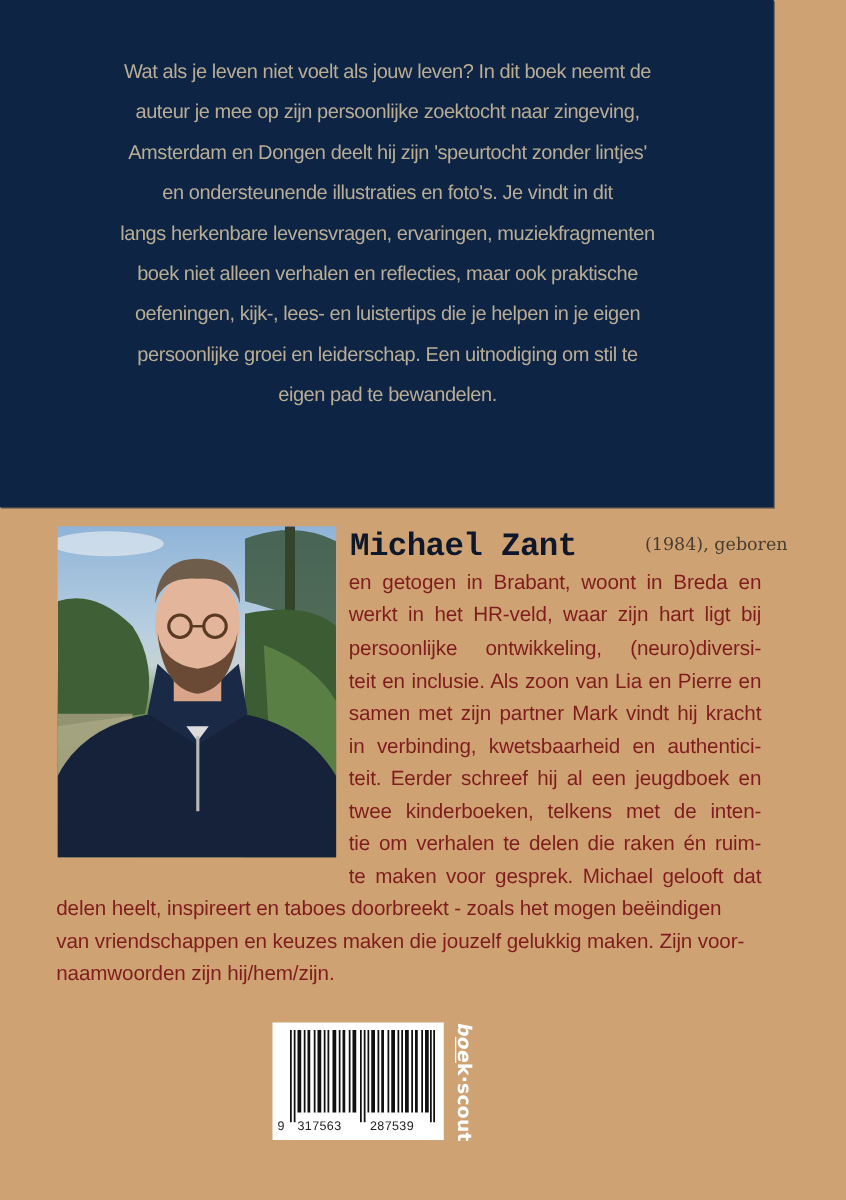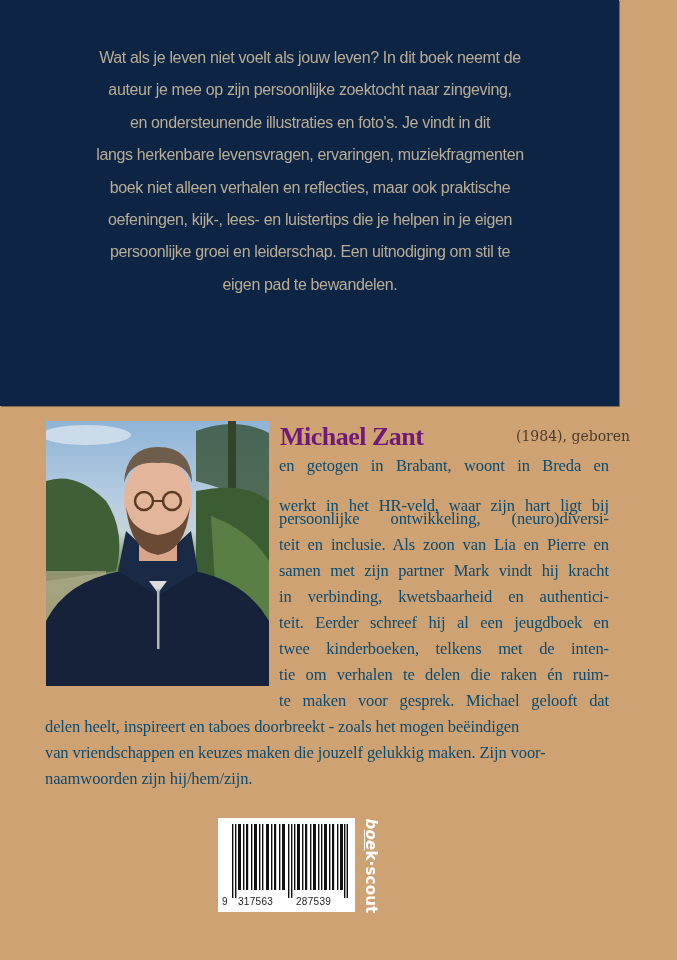--- a/index.html
+++ b/index.html
@@ -29,33 +29,33 @@
     .author-photo {
       position: absolute; left: 46px; top: 421px;
       width: 223px; height: 265px; overflow: hidden;
       background: linear-gradient(180deg, #8fb4d8 0%, #b6cde0 30%, #c6d3d6 42%, #6f8a5d 55%, #50693e 100%);
     }
     .author-photo svg { display: block; }
 
     .author-name {
       position: absolute; left: 280px; top: 420px;
       margin: 0; white-space: nowrap;
-      font-family: Liberation Serif, serif;
+      font-family: Liberation Mono, monospace;
       font-weight: bold; font-size: 26px; line-height: 34px;
-      color: #701a75; letter-spacing: -0.5px;
+      color: #0f172a; letter-spacing: -0.5px;
     }
     .author-years {
       position: absolute; left: 476px; top: 428px;
       font-family: "DejaVu Serif", serif; font-size: 14px; color: #4a3c2d; white-space: nowrap; margin-left: 40px;
     }
     .bio-line {
       position: absolute; white-space: nowrap;
-      font-family: Liberation Serif, serif;
+      font-family: Liberation Sans, sans-serif;
       font-size: 16.5px; line-height: 26px;
-      color: #0c4a6e;
+      color: #7f1d1d;
       letter-spacing: -0.1px;
     }
     .bio-right { left: 279px; width: 330px; text-align: justify; text-align-last: justify; }
     .bio-full  { left: 45px; }
 
     .barcode-box {
       position: absolute; left: 218px; top: 818px;
       width: 137px; height: 94px; background: #ffffff;
     }
     .barcode-bars {
@@ -80,20 +80,21 @@
     .publisher-logo .oe { text-decoration: underline; font-style: italic; }
     .publisher-logo .b { font-style: italic; }
   </style>
 </head>
 <body>
 
 <div class="blurb-panel">
   <p class="blurb-text">
     <span class="blurb-line">Wat als je leven niet voelt als jouw leven? In dit boek neemt de</span>
     <span class="blurb-line">auteur je mee op zijn persoonlijke zoektocht naar zingeving,</span>
+    <span class="blurb-line">Amsterdam en Dongen deelt hij zijn 'speurtocht zonder lintjes'</span>
     <span class="blurb-line">en ondersteunende illustraties en foto's. Je vindt in dit</span>
     <span class="blurb-line">langs herkenbare levensvragen, ervaringen, muziekfragmenten</span>
     <span class="blurb-line">boek niet alleen verhalen en reflecties, maar ook praktische</span>
     <span class="blurb-line">oefeningen, kijk-, lees- en luistertips die je helpen in je eigen</span>
     <span class="blurb-line">persoonlijke groei en leiderschap. Een uitnodiging om stil te</span>
     <span class="blurb-line">eigen pad te bewandelen.</span>
   </p>
 </div>
 
 <div class="author-photo">
@@ -128,21 +129,21 @@
     <circle cx="126" cy="80" r="9" fill="none" stroke="#5a3a22" stroke-width="2.5"></circle>
     <line x1="107" y1="80" x2="117" y2="80" stroke="#5a3a22" stroke-width="2"></line>
   </svg>
 </div>
 
 <h2 class="author-name">Michael Zant</h2>
 <span class="author-years">(1984), geboren</span>
 
 <div>
   <span class="bio-line bio-right" style="top:453px">en getogen in Brabant, woont in Breda en</span>
-  <span class="bio-line bio-right" style="top:493px">werkt in het HR-veld, waar zijn hart ligt bij</span>
+  <span class="bio-line bio-right" style="top:479px">werkt in het HR-veld, waar zijn hart ligt bij</span>
   <span class="bio-line bio-right" style="top:506px">persoonlijke ontwikkeling, (neuro)diversi-</span>
   <span class="bio-line bio-right" style="top:532px">teit en inclusie. Als zoon van Lia en Pierre en</span>
   <span class="bio-line bio-right" style="top:558px">samen met zijn partner Mark vindt hij kracht</span>
   <span class="bio-line bio-right" style="top:584px">in verbinding, kwetsbaarheid en authentici-</span>
   <span class="bio-line bio-right" style="top:610px">teit. Eerder schreef hij al een jeugdboek en</span>
   <span class="bio-line bio-right" style="top:636px">twee kinderboeken, telkens met de inten-</span>
   <span class="bio-line bio-right" style="top:662px">tie om verhalen te delen die raken én ruim-</span>
   <span class="bio-line bio-right" style="top:688px">te maken voor gesprek. Michael gelooft dat</span>
   <span class="bio-line bio-full" style="top:714px">delen heelt, inspireert en taboes doorbreekt - zoals het mogen beëindigen</span>
   <span class="bio-line bio-full" style="top:740px">van vriendschappen en keuzes maken die jouzelf gelukkig maken. Zijn voor-</span>

